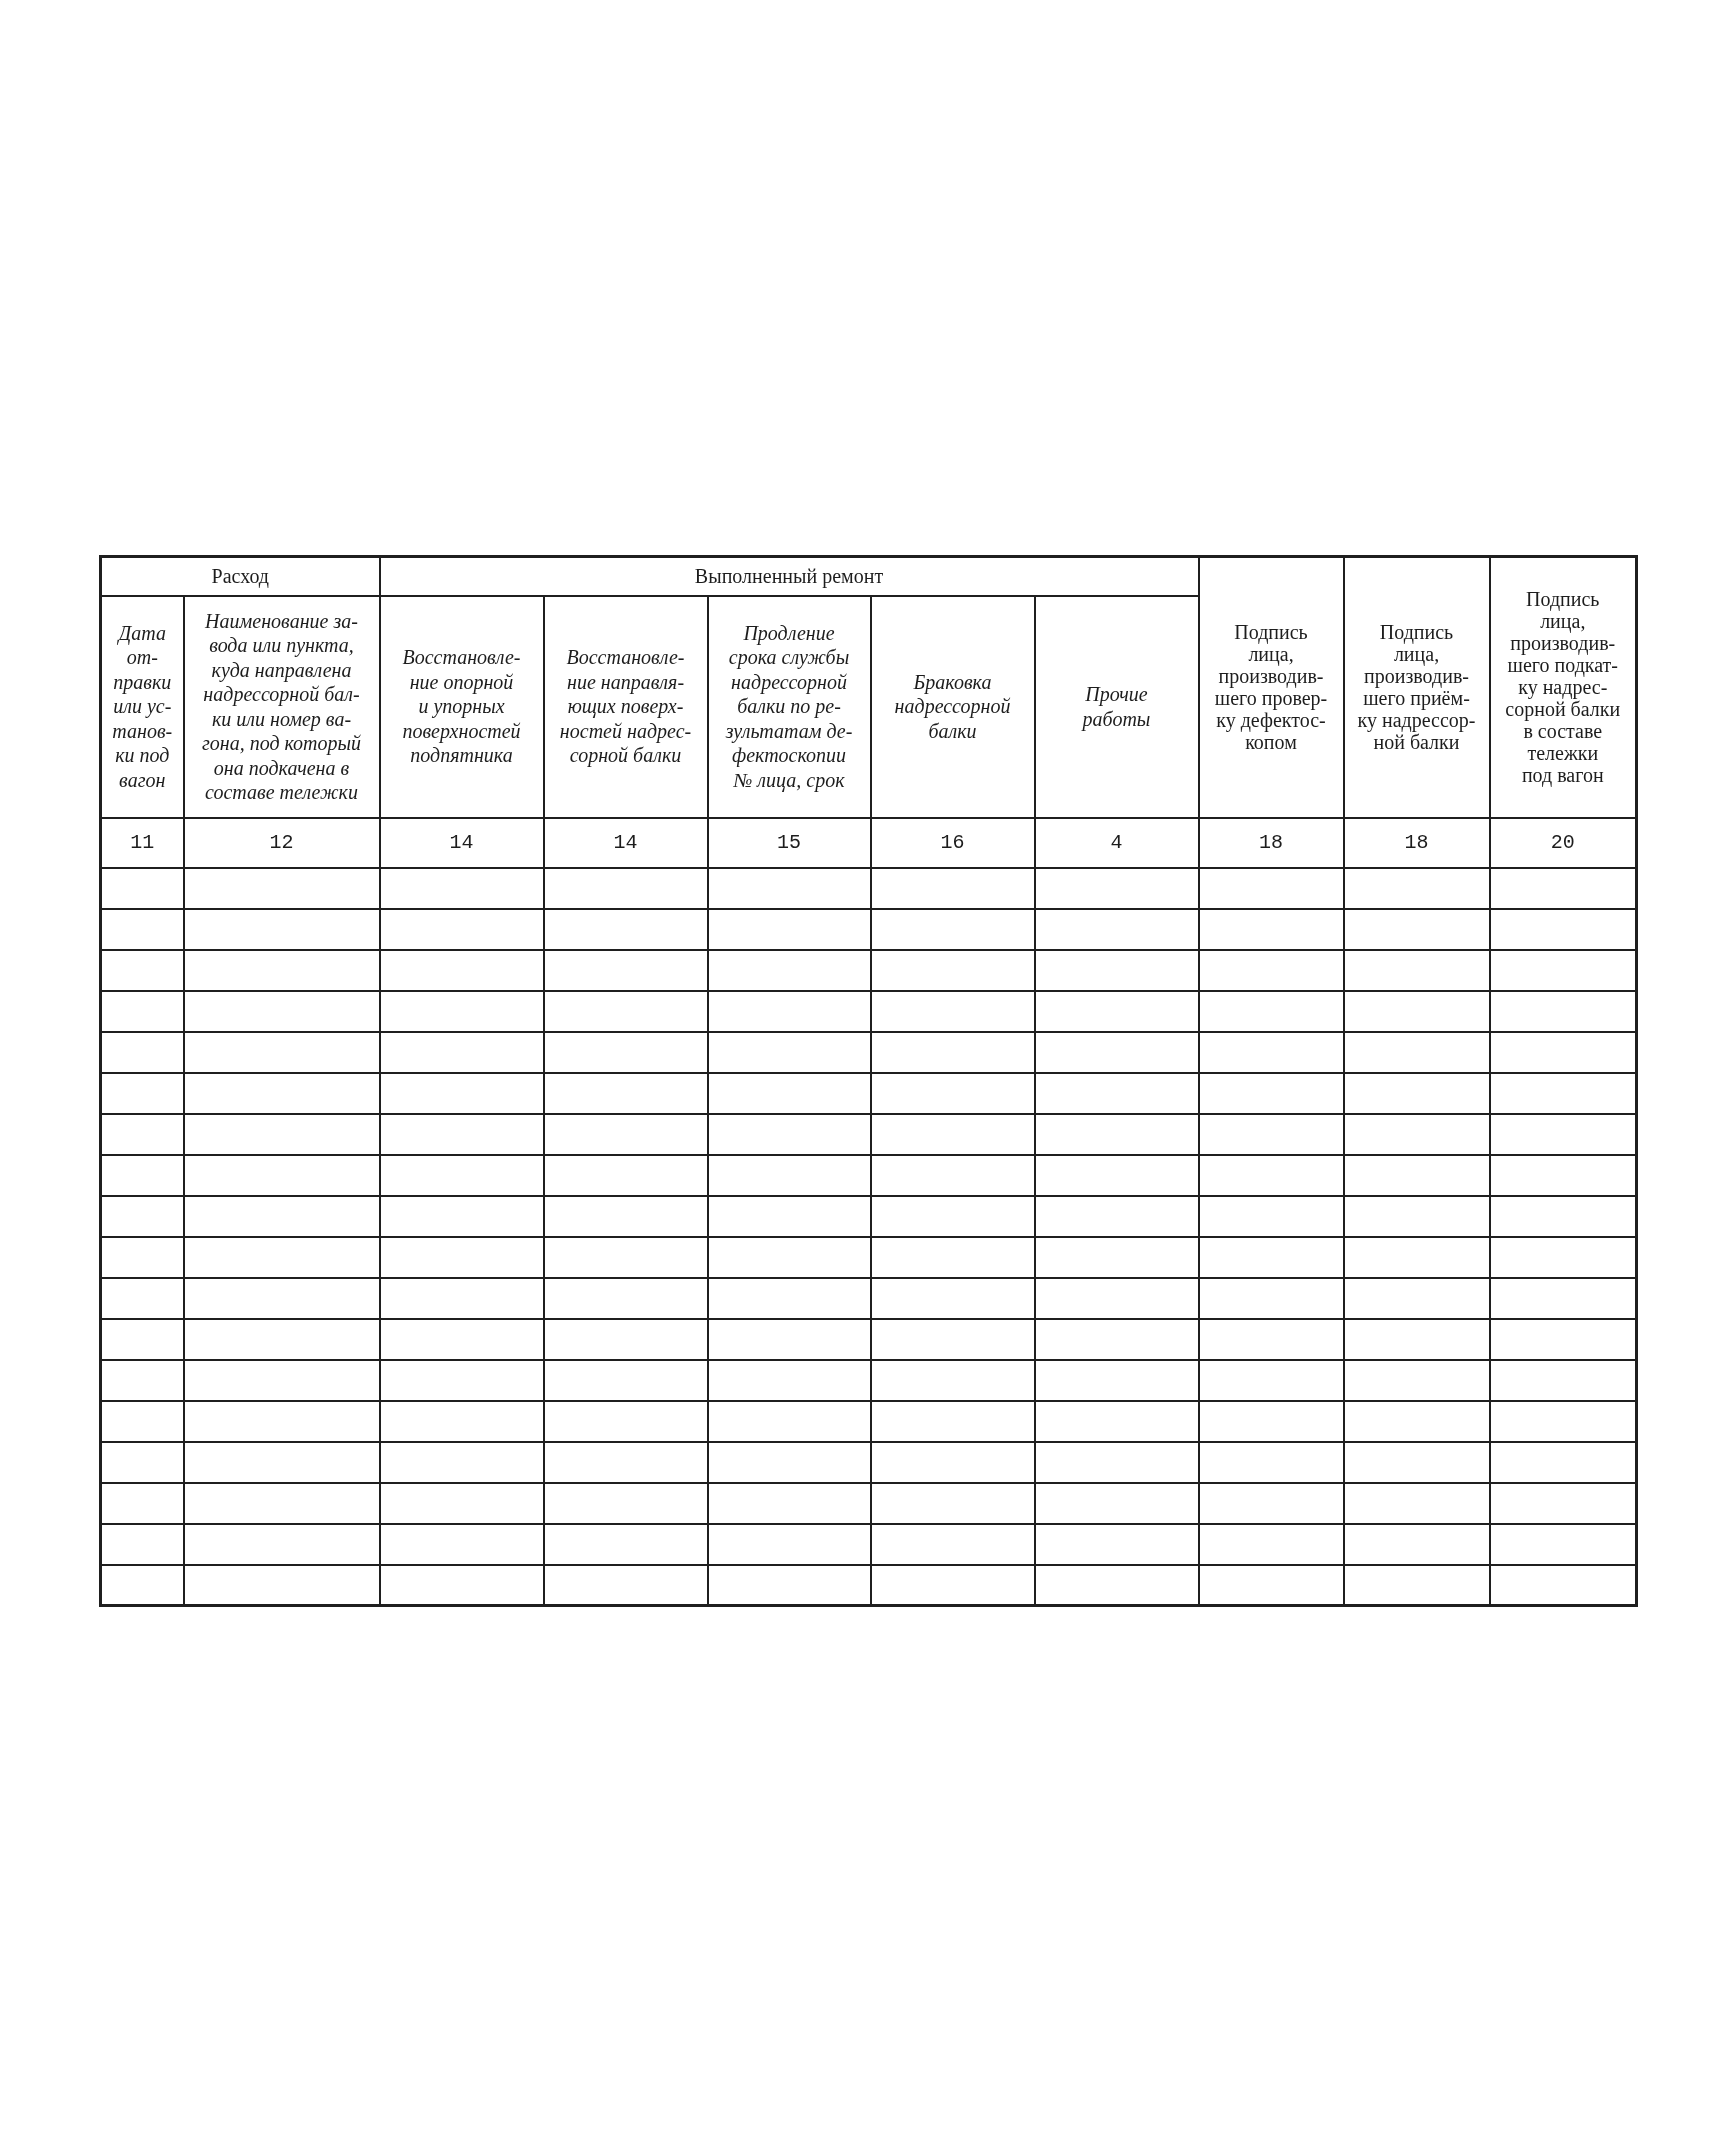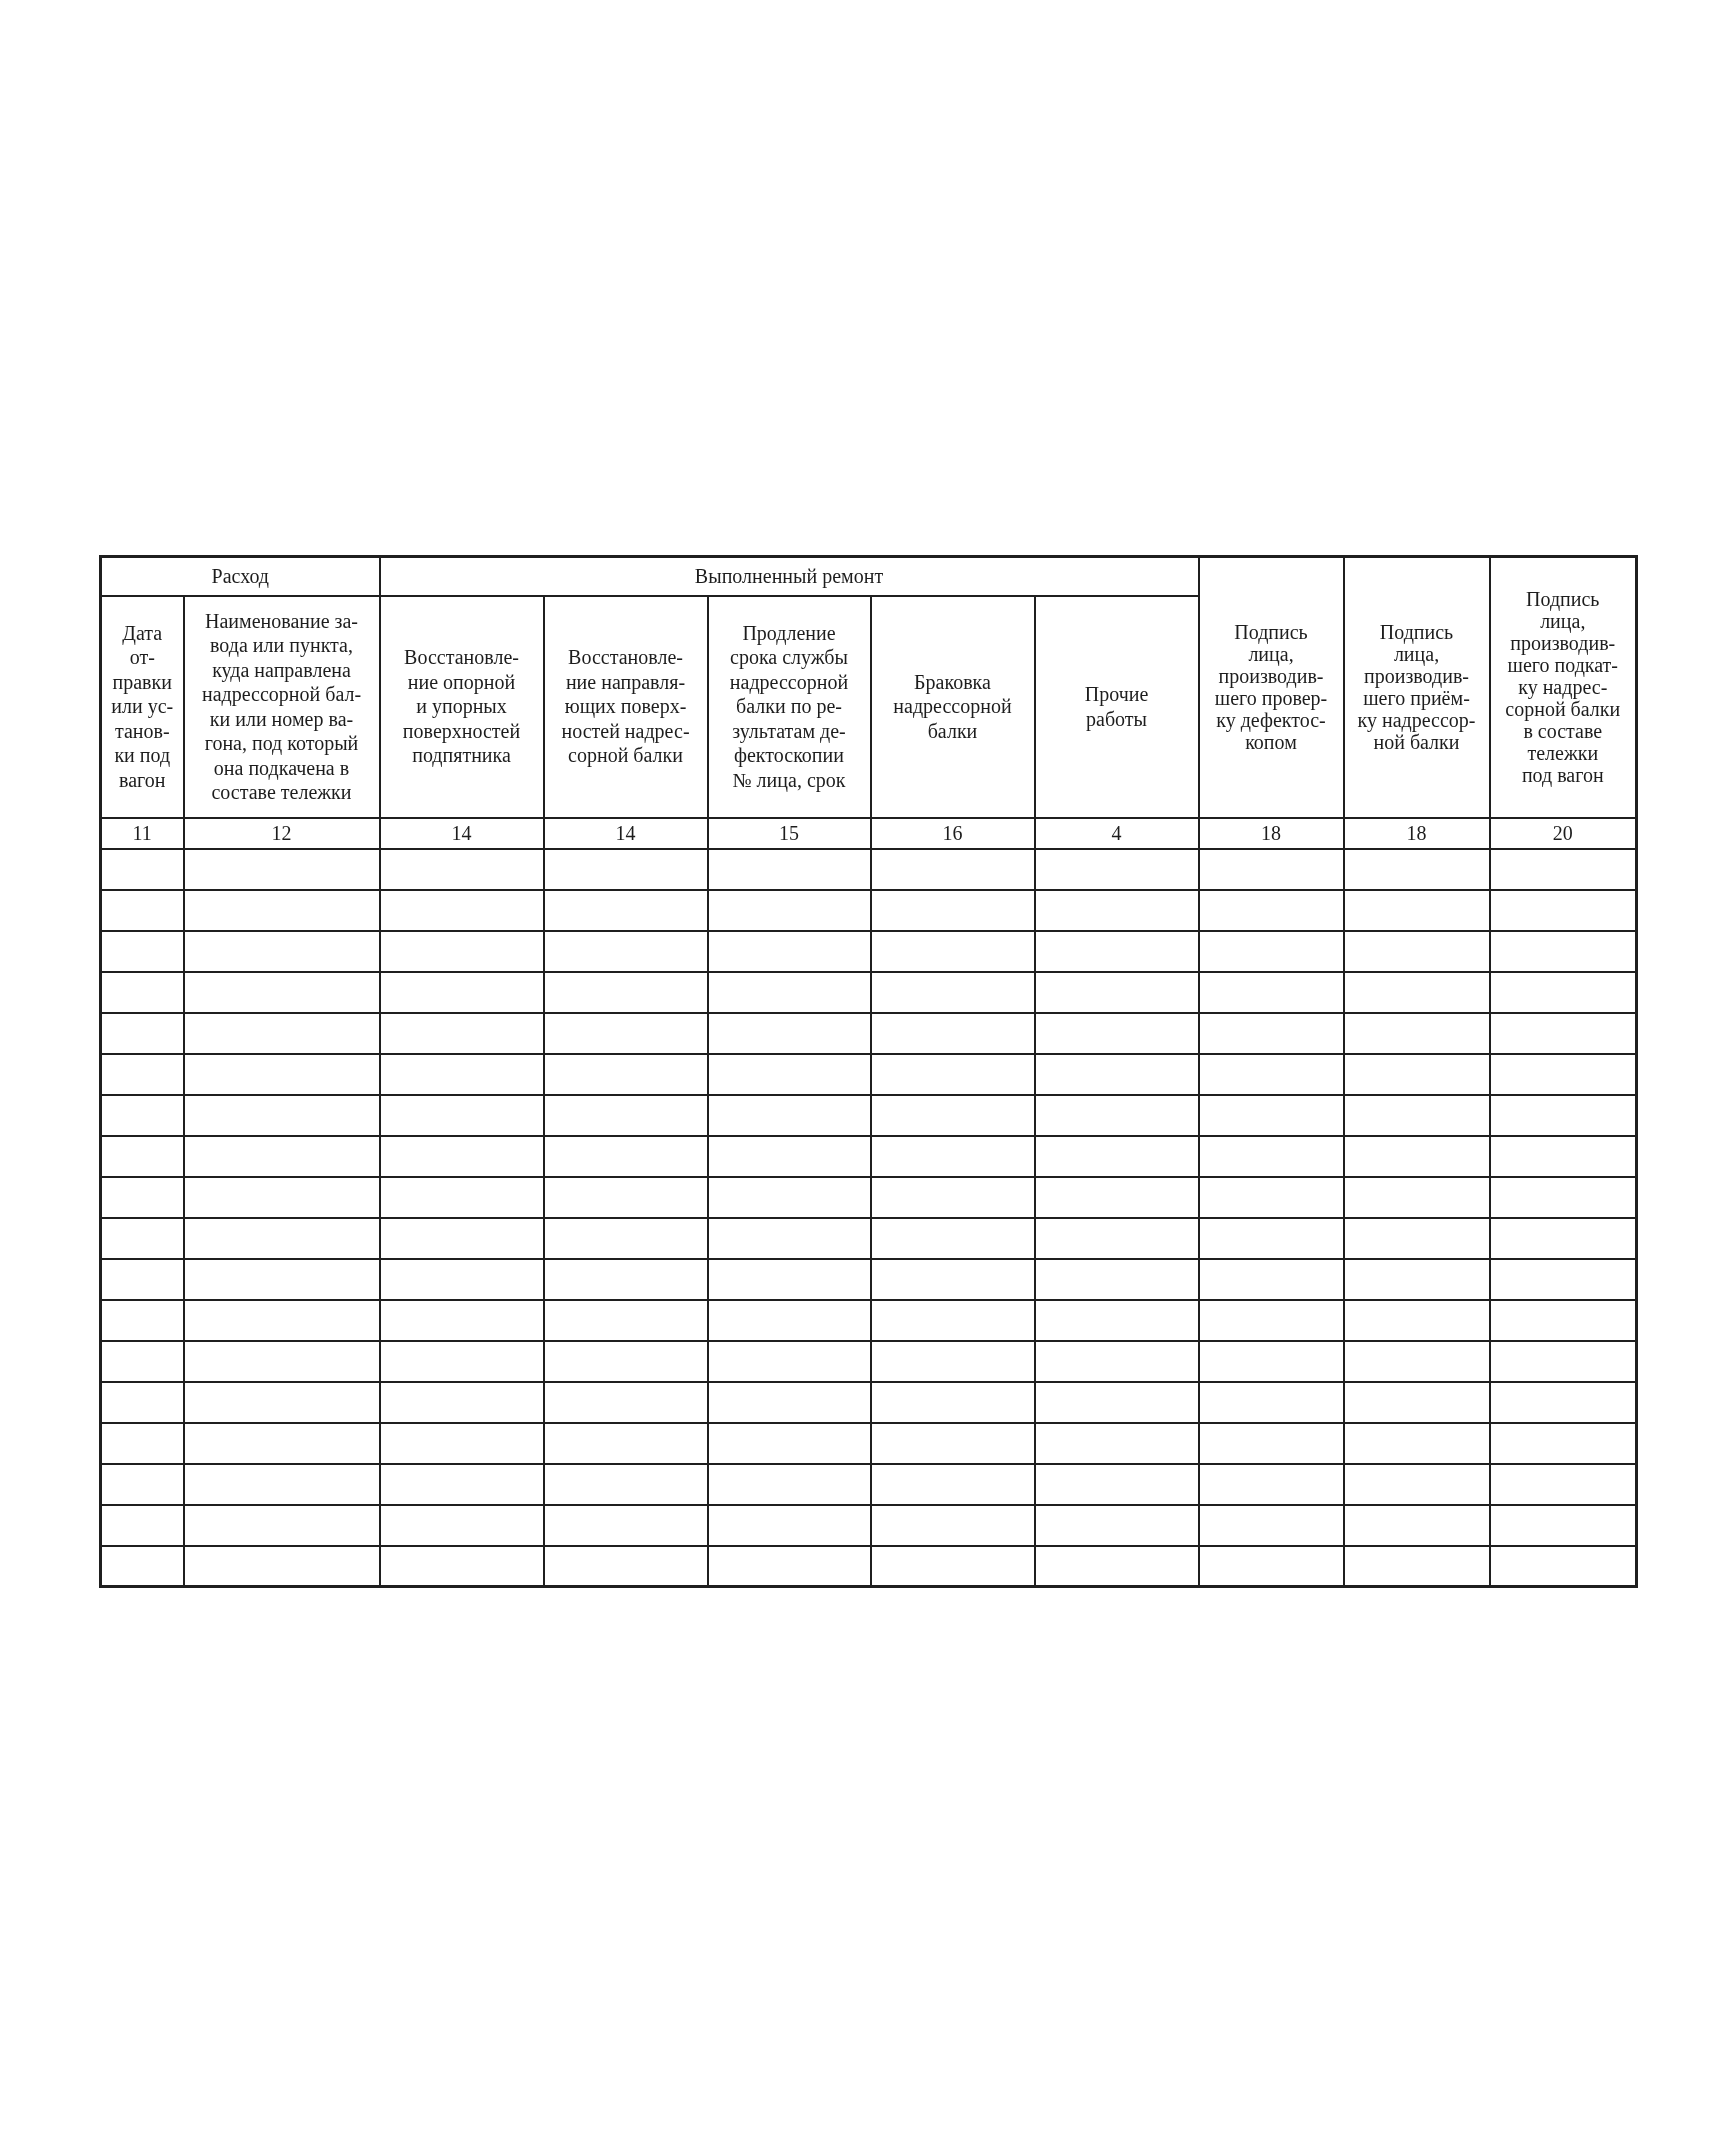--- a/index.html
+++ b/index.html
@@ -44,28 +44,30 @@
   }
   tr.group-row {
     height: 39px;
   }
   tr.group-row th {
     font-size: 20px;
     line-height: 22px;
   }
   tr.header-row {
     height: 222px;
+    font-style: italic;
   }
   th.colhead {
     font-size: 20px;
     line-height: 24.5px;
     white-space: pre-line;
   }
   tr.numbers-row {
-    height: 31px;
+    height: 50px;
+    font-family: Liberation Mono, monospace;
   }
   tr.numbers-row td {
     font-size: 20px;
     line-height: 20px;
   }
   tbody.grid tr {
     height: 41px;
   }
 </style>
 </head>

